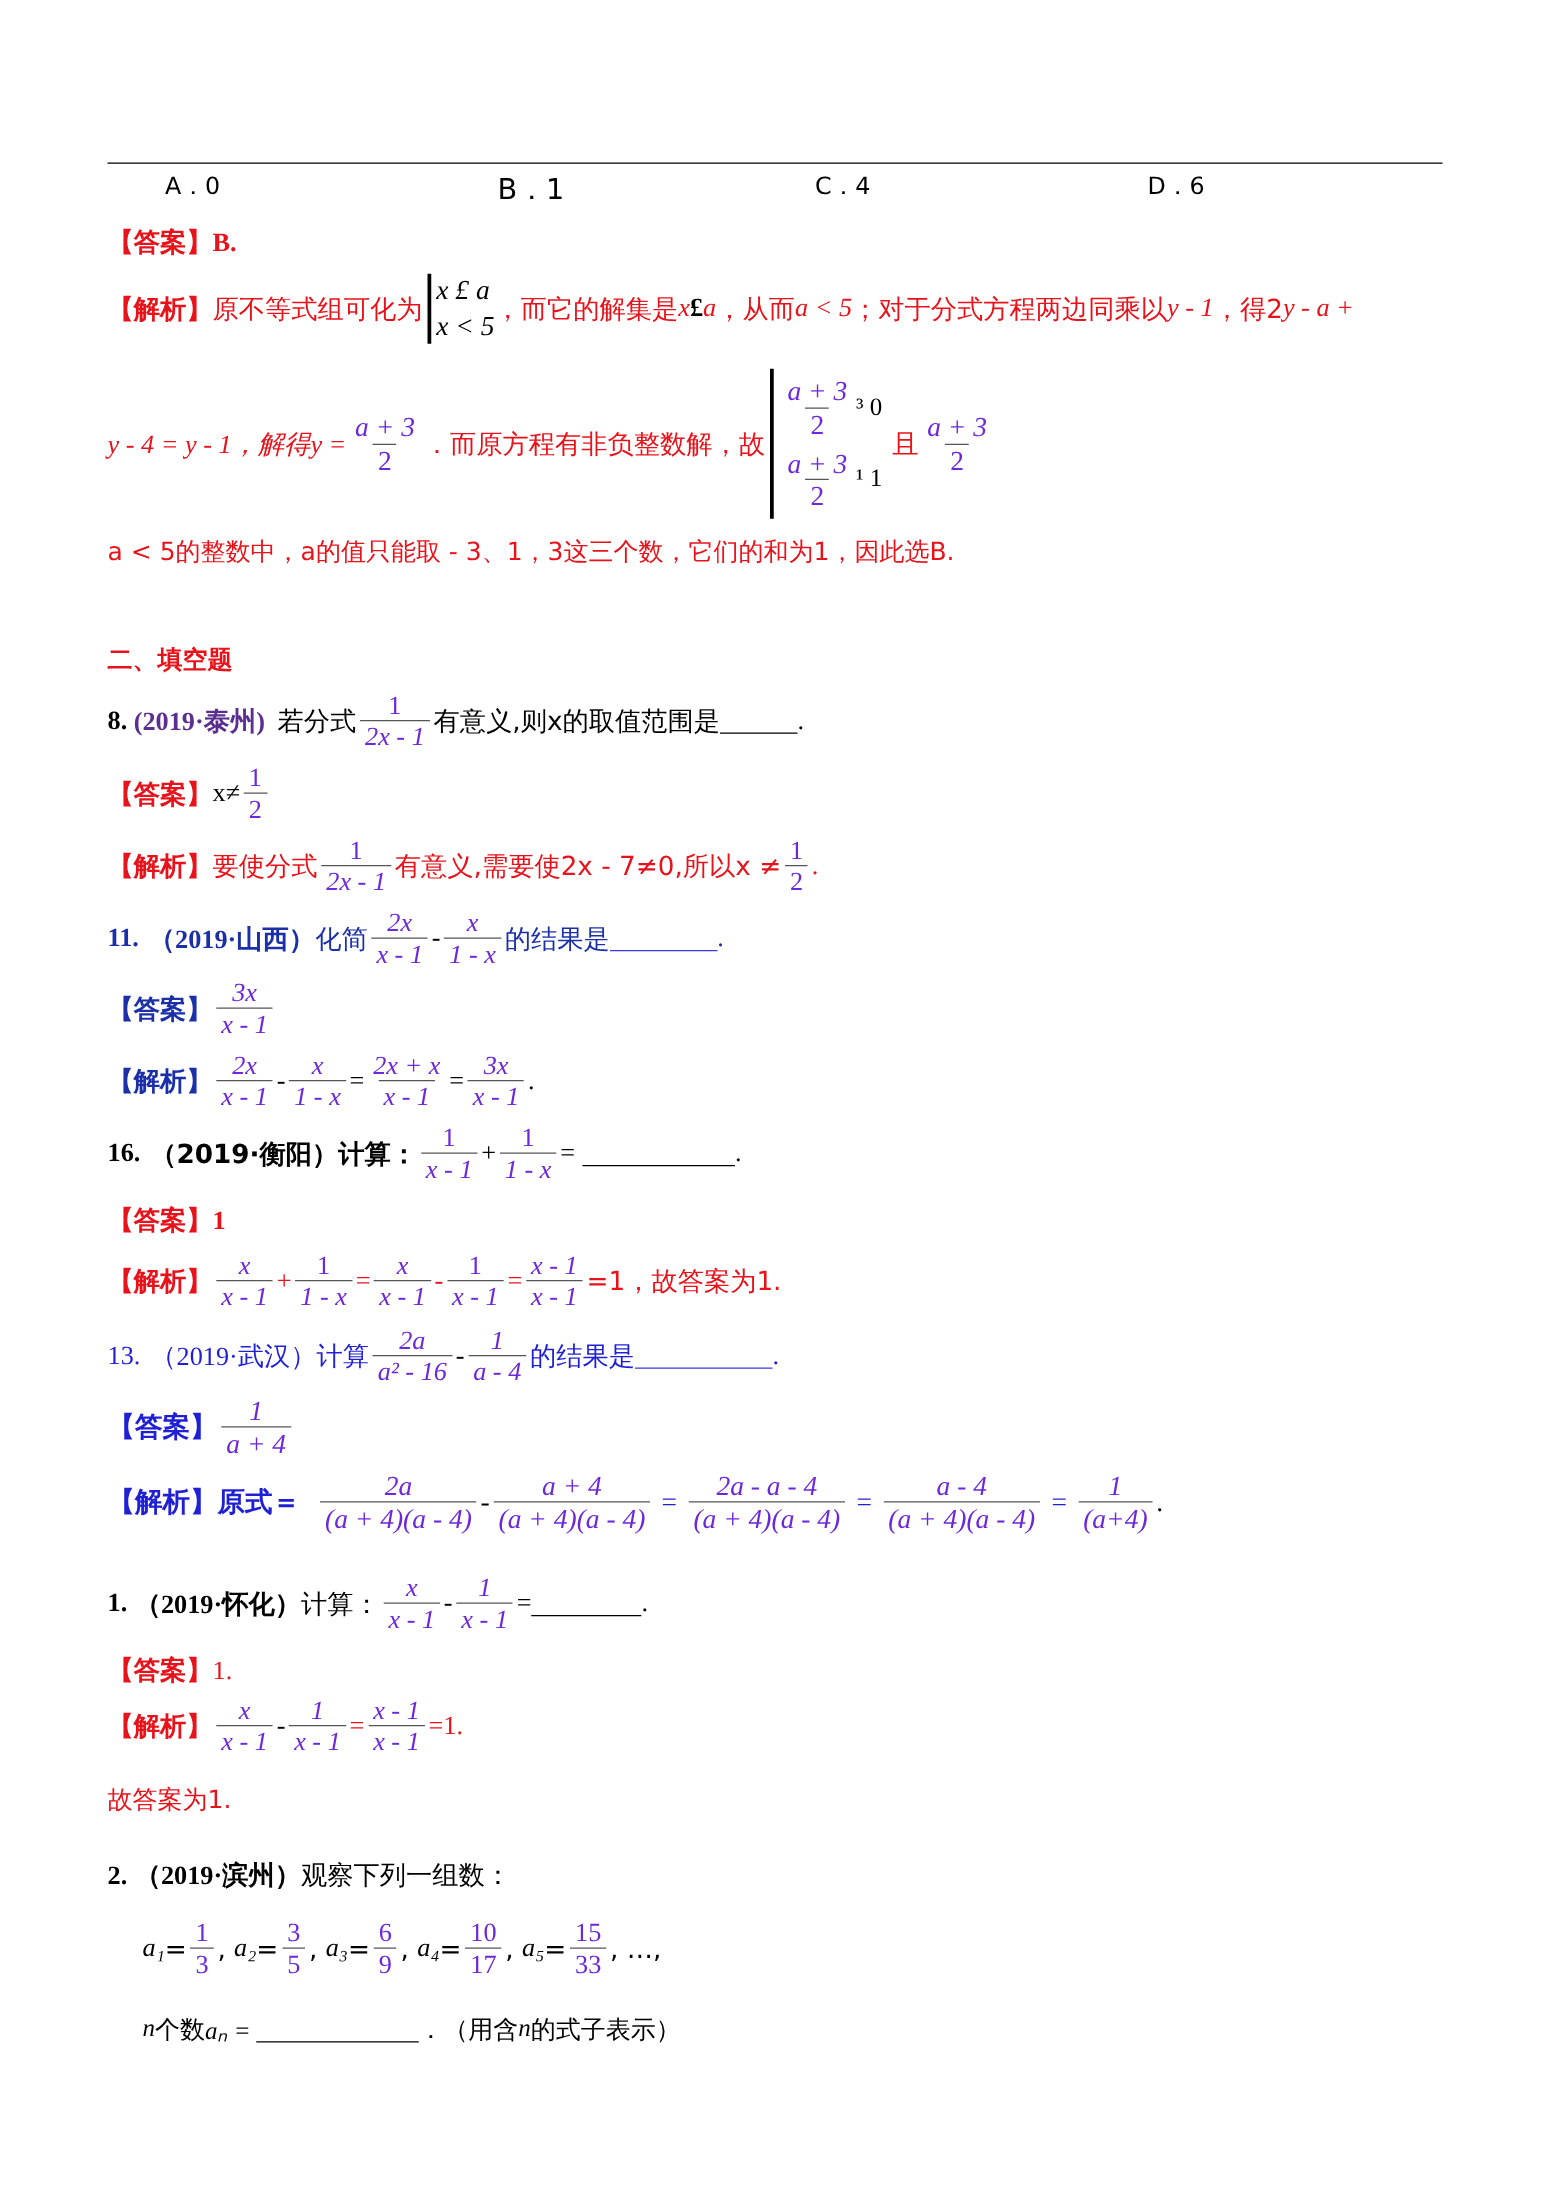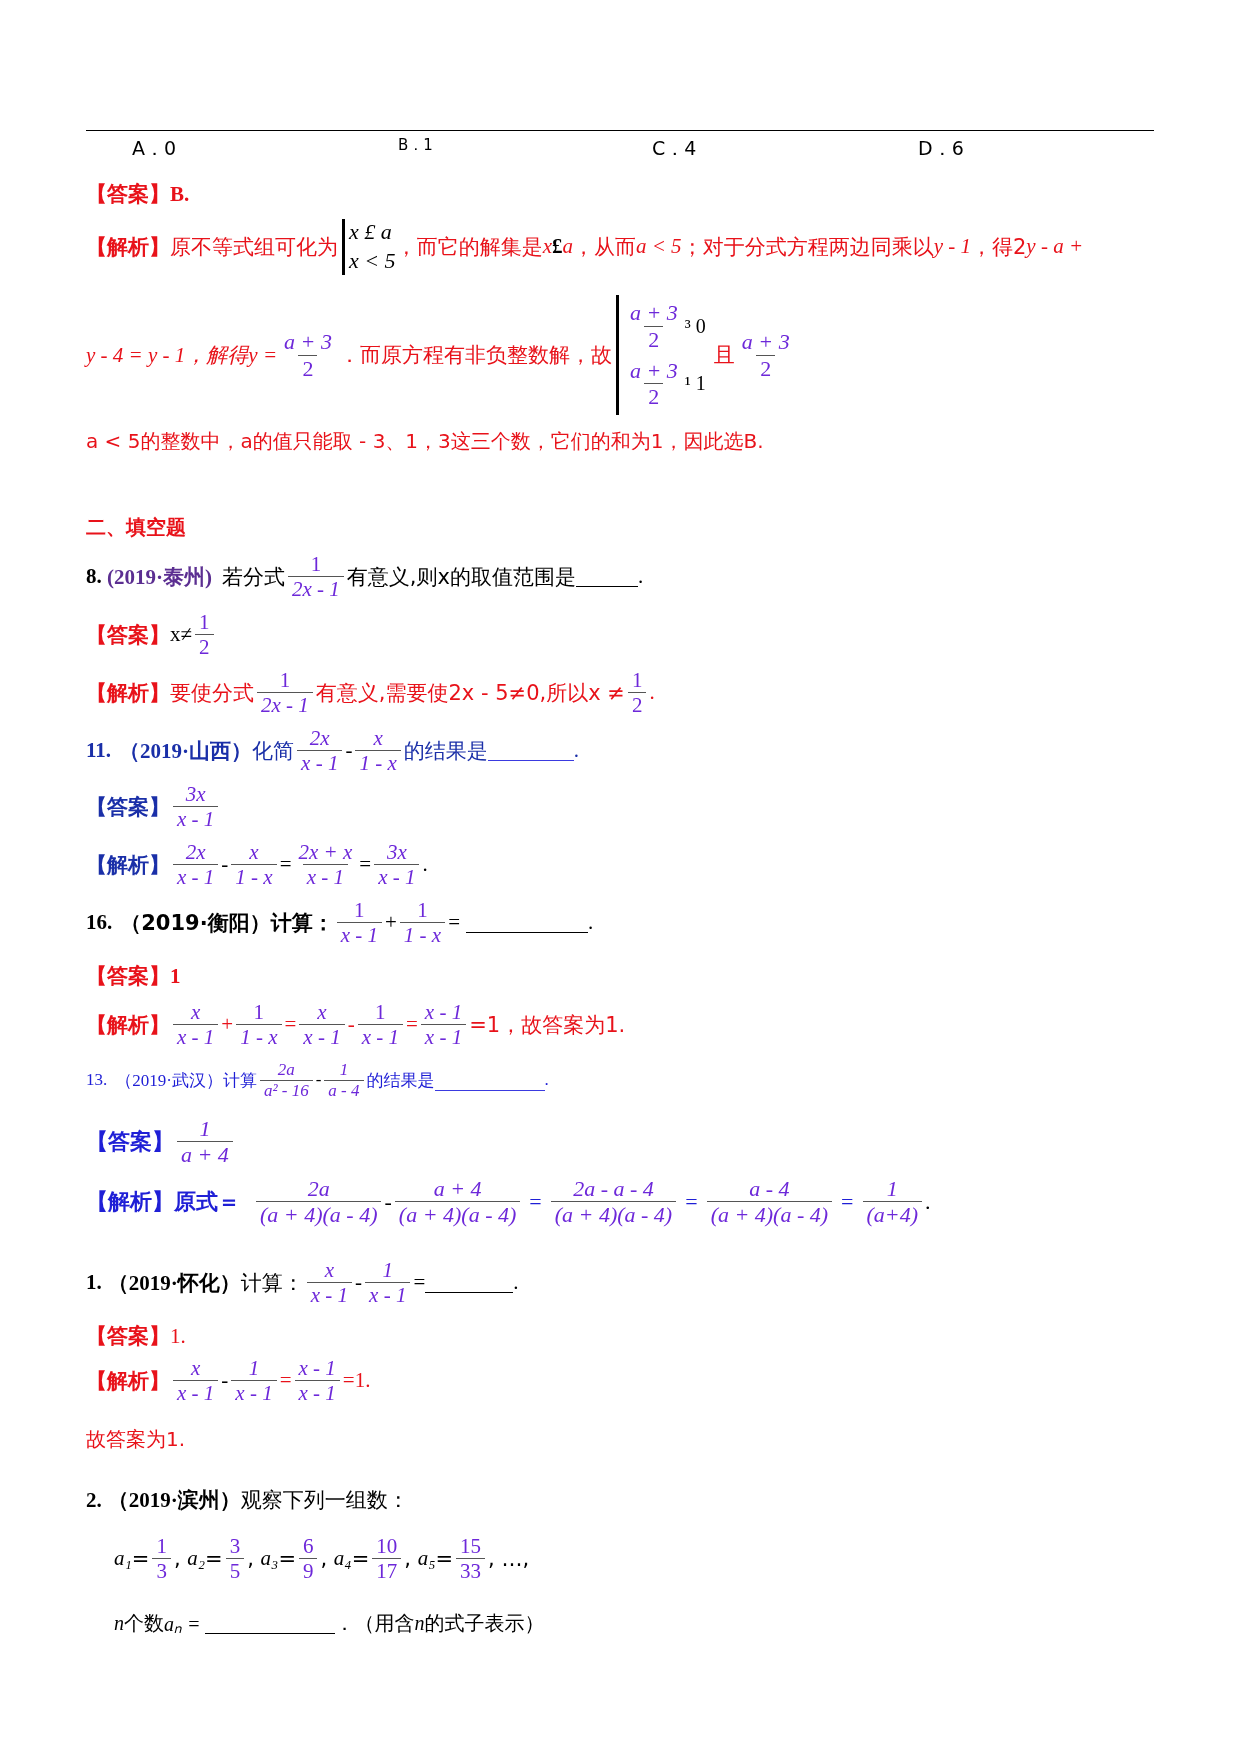--- a/index.html
+++ b/index.html
@@ -27,21 +27,21 @@
   .brace .bar { width:3px; background:#000; }
   .sys { display:inline-flex; flex-direction:column; color:#000; font-style:italic; font-size:22px; line-height:1.3; }
   .lbl { font-weight:bold; }
 </style>
 </head>
 <body>
 
 <div class="rule"></div>
 
 <div class="abs sans" style="left:132px;top:136px;font-size:19px;">A．0</div>
-<div class="abs sans" style="left:398px;top:136px;font-size:15px;">B．1</div>
+<div class="abs sans" style="left:398px;top:136px;font-size:23px;">B．1</div>
 <div class="abs sans" style="left:652px;top:136px;font-size:19px;text-align:right;">C．4</div>
 <div class="abs sans" style="left:918px;top:136px;font-size:19px;">D．6</div>
 
 <div class="row red bold" style="left:86px;top:180px;font-size:21px;">
   <span class="sans lbl">【答案】</span>
   <span>B.</span>
 </div>
 
 <div class="row red" style="left:86px;top:218px;font-size:21px;">
   <span class="sans lbl">【解析】</span>
@@ -124,21 +124,21 @@
       <span class="den">2</span>
     </span>
 </div>
 <div class="row red" style="left:86px;top:668px;font-size:21px;">
   <span class="bold sans">【解析】</span>
   <span class="sans">要使分式</span>
   <span class="frac">
       <span class="num">1</span>
       <span class="den it">2x - 1</span>
     </span>
-  <span class="sans">有意义,需要使2x - 5≠0,所以x ≠</span>
+  <span class="sans">有意义,需要使2x - 7≠0,所以x ≠</span>
   <span class="frac">
       <span class="num">1</span>
       <span class="den">2</span>
     </span>
   <span>.</span>
 </div>
 
 <div class="row navy" style="left:86px;top:726px;font-size:21px;">
   <span class="bold">11.</span>
   <span class="bold" style="margin-left:8px;">（2019·山西）</span>
@@ -229,21 +229,21 @@
       <span class="den it">x - 1</span>
     </span>
   <span>=</span>
   <span class="frac it">
       <span class="num">x - 1</span>
       <span class="den">x - 1</span>
     </span>
   <span class="sans">=1，故答案为1.</span>
 </div>
 
-<div class="row blue" style="left:86px;top:1060px;font-size:17px;">
+<div class="row blue" style="left:86px;top:1060px;font-size:21px;">
   <span>13.</span>
   <span style="margin-left:8px;">（2019·武汉）</span>
   <span class="sans" style="margin-left:0;">计算</span>
   <span class="frac it">
       <span class="num">2a</span>
       <span class="den">a² - 16</span>
     </span>
   <span style="color:#000;">-</span>
   <span class="frac it">
       <span class="num">1</span>

